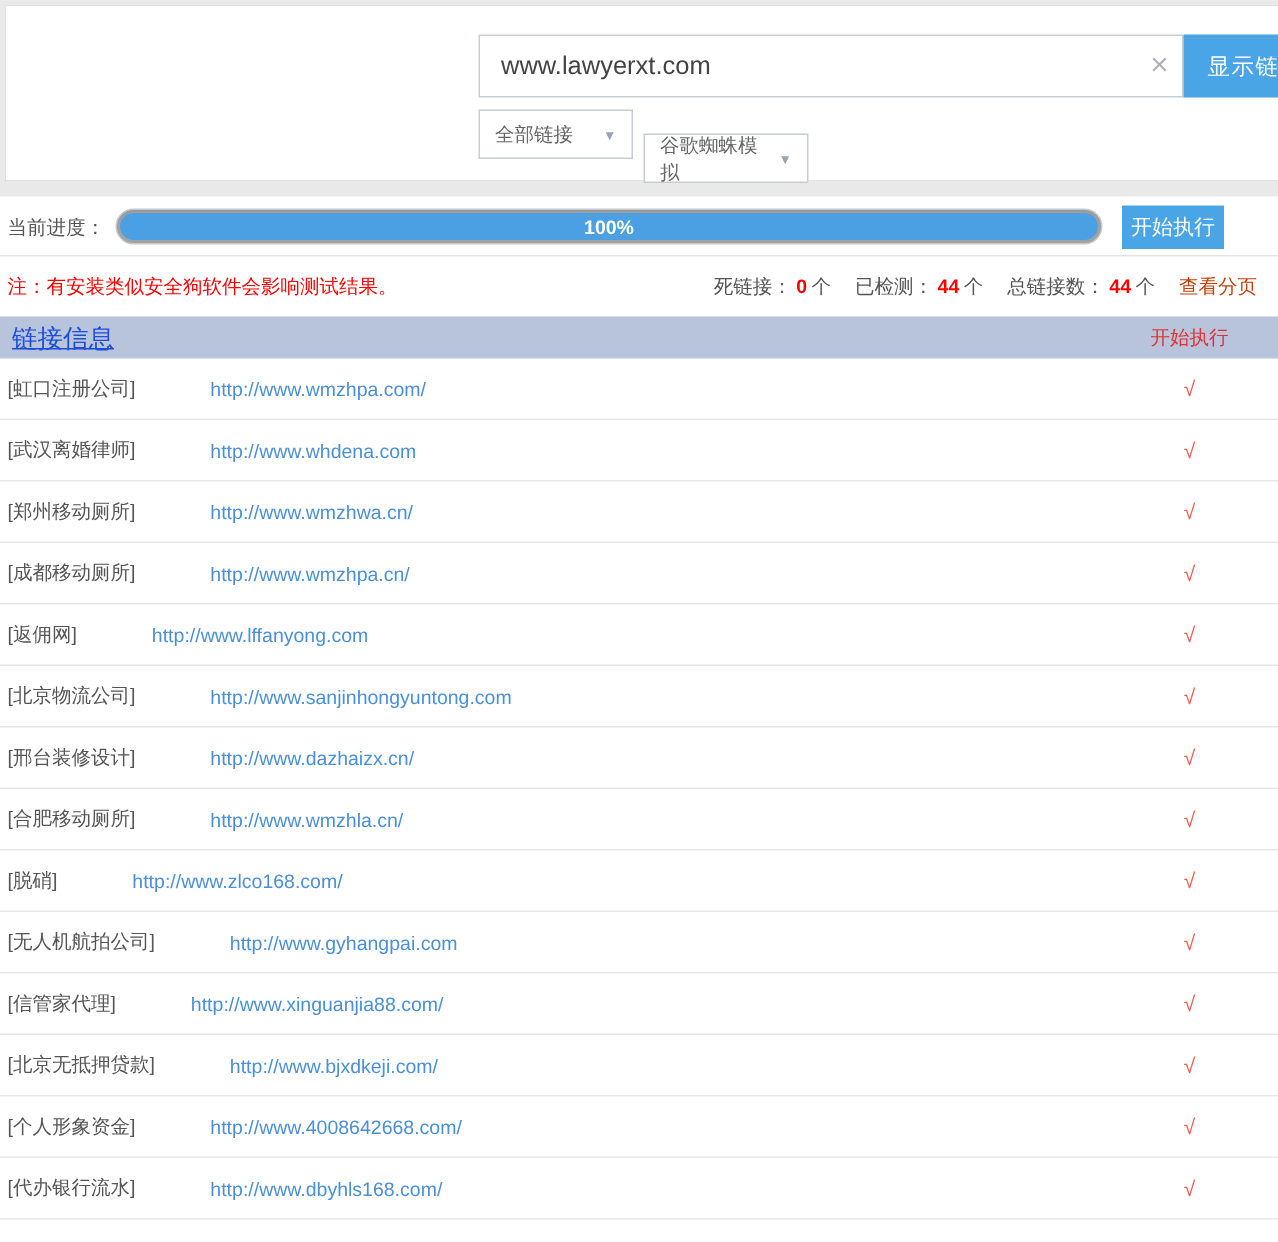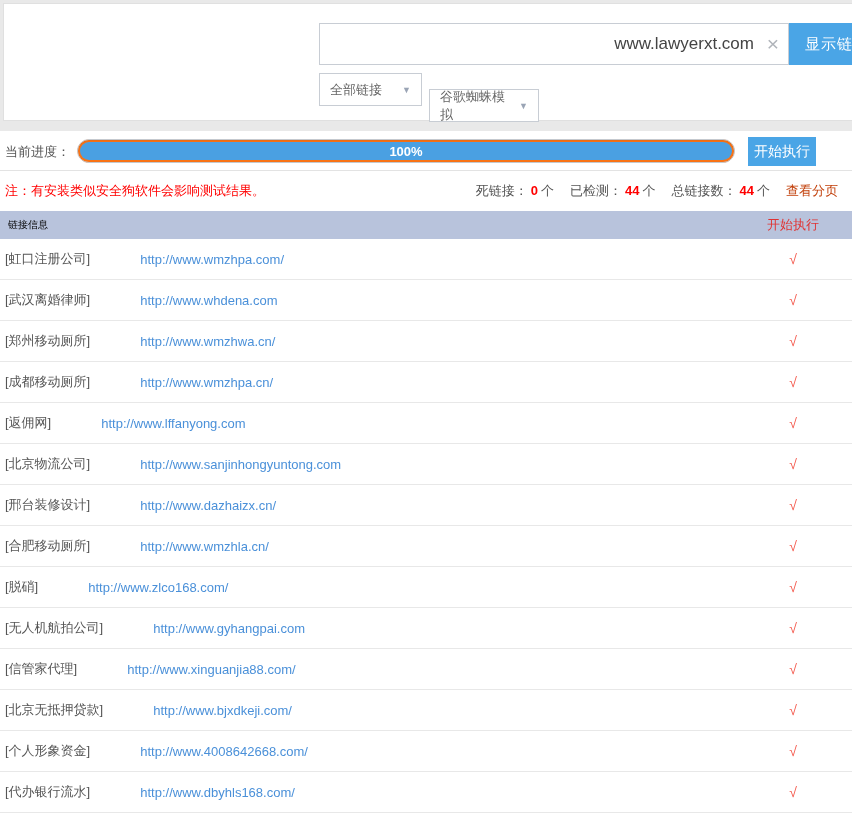--- a/index.html
+++ b/index.html
@@ -14,21 +14,20 @@
   .top-panel {
     position:absolute; left:3px; top:3px; width:849px; height:118px;
     background:#fff; border:1px solid #e0e0e0; border-right:none;
   }
   .search-input {
     position:absolute; left:315px; top:19px; width:470px; height:42px;
     border:1px solid #c8cdd4; background:#fff;
     font-size:17px; color:#444; padding:0 34px 0 14px;
     font-family:"Liberation Sans","DejaVu Sans",sans-serif;
     outline:none;
-    text-align:right;
   }
   .clear-x {
     position:absolute; left:756px; top:27px; width:26px; height:26px;
     color:#b0b4ba; font-size:21px; line-height:26px; text-align:center;
     cursor:pointer; font-weight:400;
   }
   .show-links-btn {
     position:absolute; left:785px; top:19px; width:92px; height:42px;
     background:#4aa5e6; color:#fff; border:none; font-size:15px;
     letter-spacing:1px; cursor:pointer; text-align:left; padding-left:16px;
@@ -51,21 +50,21 @@
     background:#fff;
   }
   .progress-row {
     position:relative; height:40px; border-bottom:1px solid #e3e3e3;
   }
   .progress-label {
     position:absolute; left:5px; top:12px; font-size:13px; color:#555;
   }
   .progress-track {
     position:absolute; left:77px; top:8px; width:658px; height:24px;
-    background:#f97316; border:1px solid #c4c9cf; border-radius:13px;
+    background:#a3a3a3; border:1px solid #c4c9cf; border-radius:13px;
     padding:2px; box-shadow:inset 0 1px 2px rgba(0,0,0,.08);
   }
   .progress-fill {
     height:100%; border-radius:10px; background:#4aa0e2;
     display:flex; align-items:center; justify-content:center;
   }
   .progress-text { color:#fff; font-size:13px; font-weight:bold; }
   .start-btn {
     position:absolute; left:748px; top:6px; width:68px; height:29px;
     background:#4aa5e6; color:#fff; border:none; font-size:14px;
@@ -81,21 +80,21 @@
   .stats { display:flex; align-items:center; font-size:13px; color:#555; }
   .stat-group { margin-left:16px; white-space:nowrap; }
   .stat-num { color:#ff0000; font-weight:bold; padding:0 3px; }
   .pagination-link { color:#c2410c; margin-left:16px; text-decoration:none; cursor:pointer; }
 
   .table-header {
     height:28px; background:#b8c3dc;
     display:flex; align-items:center; justify-content:space-between;
     padding:0 0 0 8px;
   }
-  .th-left { color:#000000; font-size:10px; }
+  .th-left { color:#1d4ed8; font-size:17px;text-decoration:underline; }
   .th-right { color:#e03333; font-size:13px; width:118px; text-align:center; }
 
   .link-row {
     height:41px; border-bottom:1px solid #e8e8e8;
     display:flex; align-items:center; justify-content:space-between;
     padding-left:5px;
   }
   .row-left { display:flex; align-items:center;gap:38px; }
   .row-label { color:#555; font-size:13px; margin-right:12px; white-space:nowrap; }
   .row-url { color:#4a90d9; font-size:13px; text-decoration:none; cursor:pointer; white-space:nowrap; }

